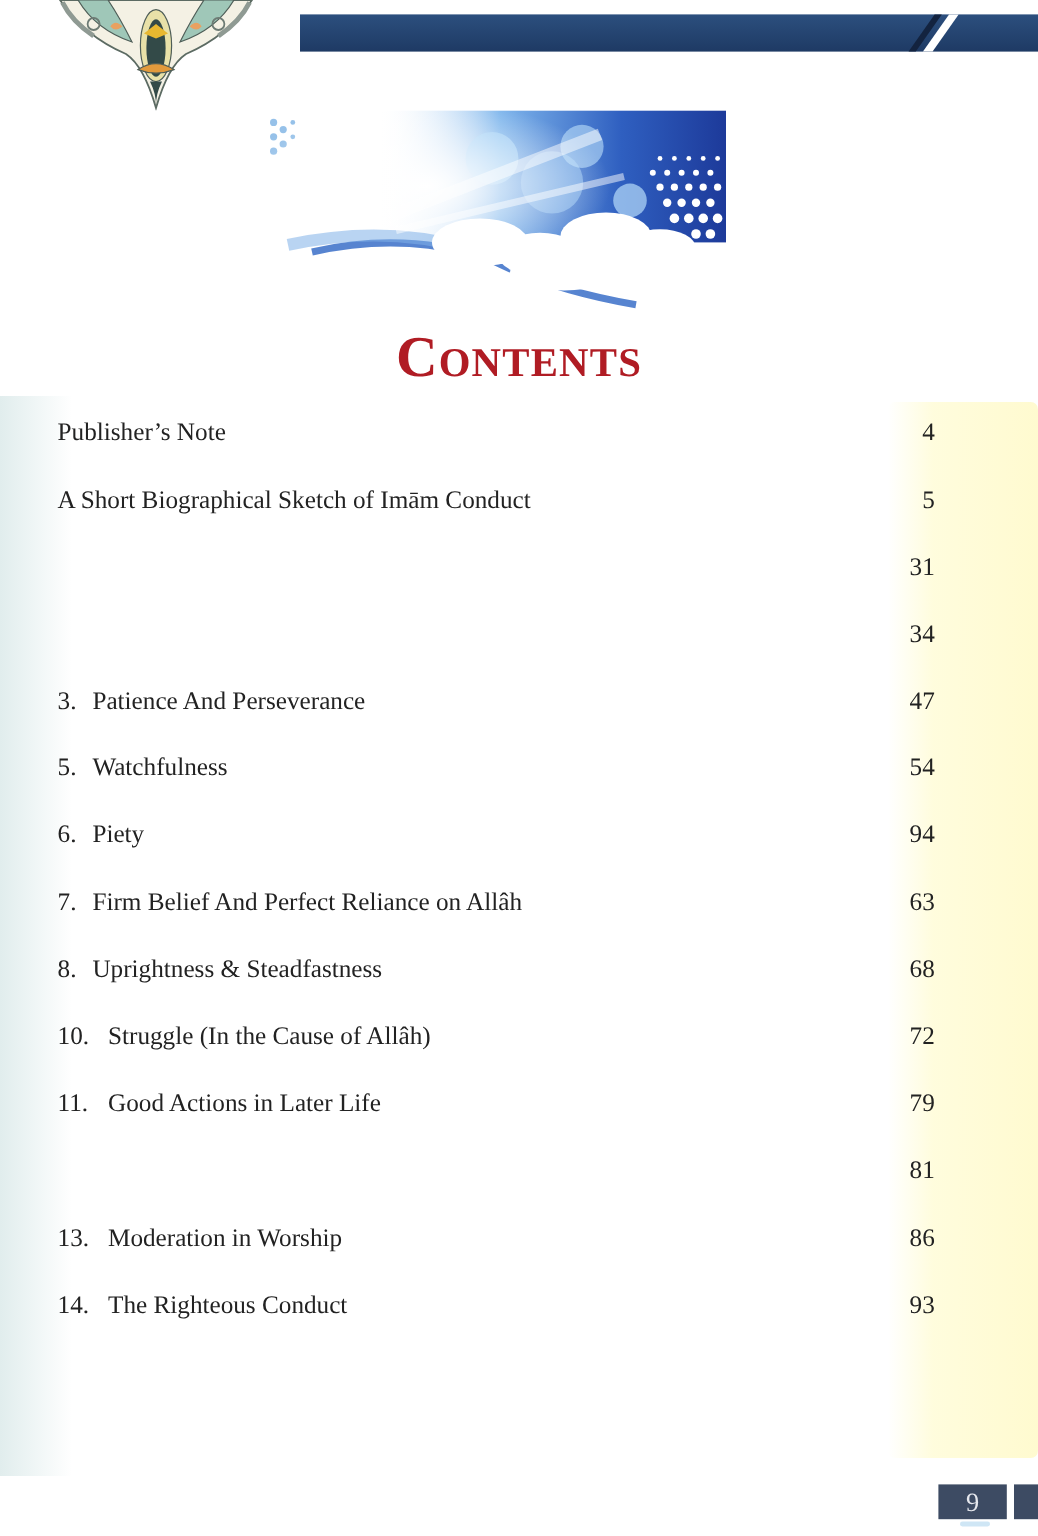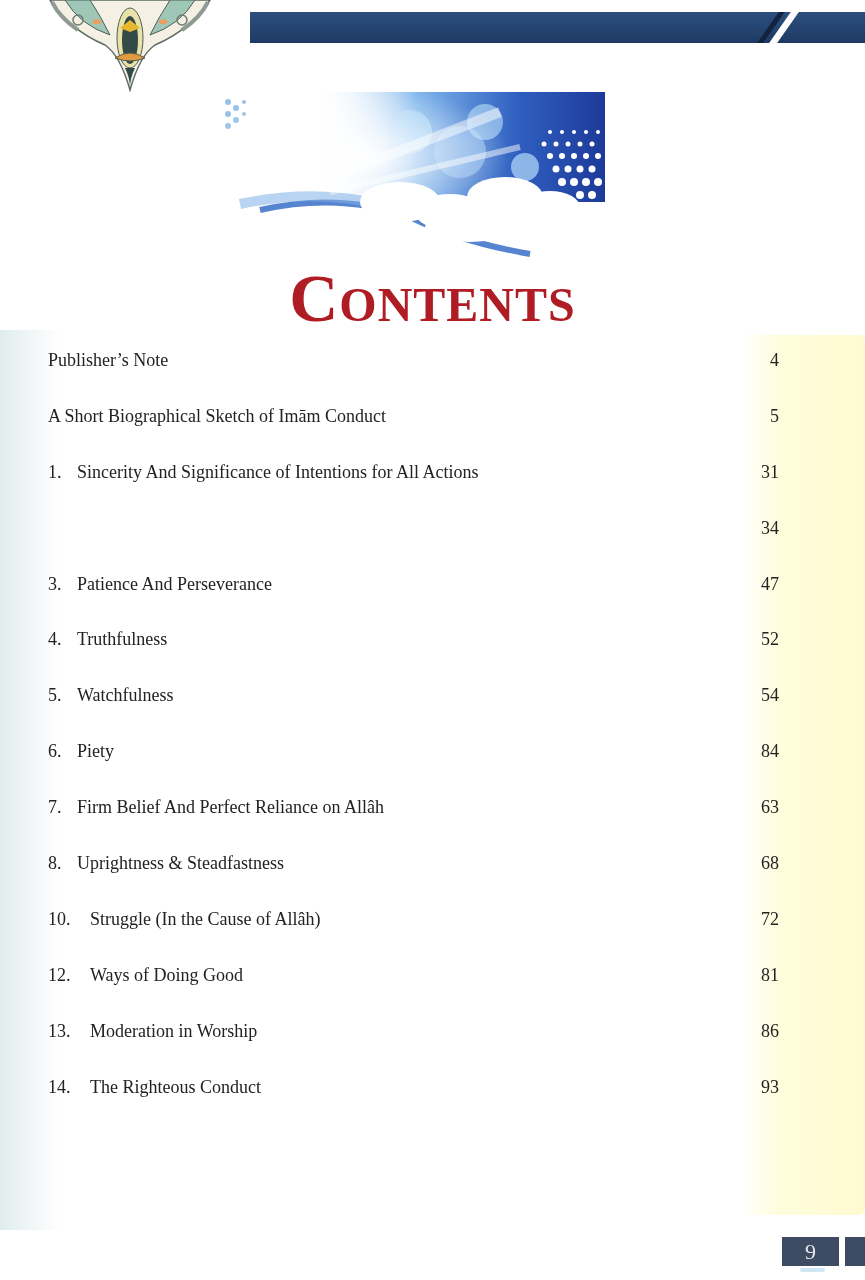--- a/index.html
+++ b/index.html
@@ -32,28 +32,28 @@
       position: absolute; top: 0; width: 8px; height: 31px;
       background: #ffffff; transform: skewX(-35deg);
     }
     .banner-slash.dark { background: #13233f; width: 6px; }
     
     .hero { position: absolute; left: 220px; top: 92px; width: 385px; height: 180px; overflow: hidden; }
     
     .title {
       position: absolute; left: 0; width: 865px; top: 268px; text-align: center;
       font-family: "Liberation Serif", "DejaVu Serif", serif;
-      font-variant: small-caps; font-size: 68px; letter-spacing: 1px;
+      font-variant: small-caps; font-size: 48px; letter-spacing: 1px;
       color: #b01c24; line-height: 60px;
     }
     
     .toc { position: absolute; left: 0; top: 333px; width: 865px; }
     .toc-row {
       position: relative; height: 55.9px; display: block;
-      font-size: 18px; line-height: 55.9px; cursor: pointer;
+      font-size: 21px; line-height: 55.9px; cursor: pointer;
     }
     .toc-label { position: absolute; left: 48px; white-space: nowrap; }
     .toc-num { display: inline-block; }
     .toc-num.single { width: 29px; }
     .toc-num.double { width: 42px; }
     .toc-page { position: absolute; right: 86px; text-align: right; }
     
     .page-box {
       position: absolute; left: 782px; top: 1237px; width: 57px; height: 29px;
       background: #3d4b63; color: #e6e8ee; text-align: center;
@@ -169,56 +169,54 @@
 <div class="toc" id="toc">
     <div class="toc-row">
       <span class="toc-label"><span>Publisher’s Note</span></span>
       <span class="toc-page">4</span>
     </div>
     <div class="toc-row">
       <span class="toc-label"><span>A Short Biographical Sketch of Imām Conduct</span></span>
       <span class="toc-page">5</span>
     </div>
     <div class="toc-row">
-      <span class="toc-label"><span class="toc-num single">1.</span><span>Sincerity And Significance of Intentions for All Actions</span></span>
       <span class="toc-page">31</span>
     </div>
     <div class="toc-row">
       <span class="toc-page">34</span>
     </div>
     <div class="toc-row">
       <span class="toc-label"><span class="toc-num single">3.</span><span>Patience And Perseverance</span></span>
       <span class="toc-page">47</span>
     </div>
     <div class="toc-row">
-      <span class="toc-label"><span class="toc-num single">4.</span><span>Truthfulness</span></span>
-      <span class="toc-page">52</span>
-    </div>
-    <div class="toc-row">
       <span class="toc-label"><span class="toc-num single">5.</span><span>Watchfulness</span></span>
       <span class="toc-page">54</span>
     </div>
     <div class="toc-row">
       <span class="toc-label"><span class="toc-num single">6.</span><span>Piety</span></span>
-      <span class="toc-page">84</span>
+      <span class="toc-page">94</span>
     </div>
     <div class="toc-row">
       <span class="toc-label"><span class="toc-num single">7.</span><span>Firm Belief And Perfect Reliance on Allâh</span></span>
       <span class="toc-page">63</span>
     </div>
     <div class="toc-row">
       <span class="toc-label"><span class="toc-num single">8.</span><span>Uprightness &amp; Steadfastness</span></span>
       <span class="toc-page">68</span>
     </div>
     <div class="toc-row">
       <span class="toc-label"><span class="toc-num double">10.</span><span>Struggle (In the Cause of Allâh)</span></span>
       <span class="toc-page">72</span>
     </div>
     <div class="toc-row">
-      <span class="toc-label"><span class="toc-num double">12.</span><span>Ways of Doing Good</span></span>
+      <span class="toc-label"><span class="toc-num double">11.</span><span>Good Actions in Later Life</span></span>
+      <span class="toc-page">79</span>
+    </div>
+    <div class="toc-row">
       <span class="toc-page">81</span>
     </div>
     <div class="toc-row">
       <span class="toc-label"><span class="toc-num double">13.</span><span>Moderation in Worship</span></span>
       <span class="toc-page">86</span>
     </div>
     <div class="toc-row">
       <span class="toc-label"><span class="toc-num double">14.</span><span>The Righteous Conduct</span></span>
       <span class="toc-page">93</span>
     </div>

